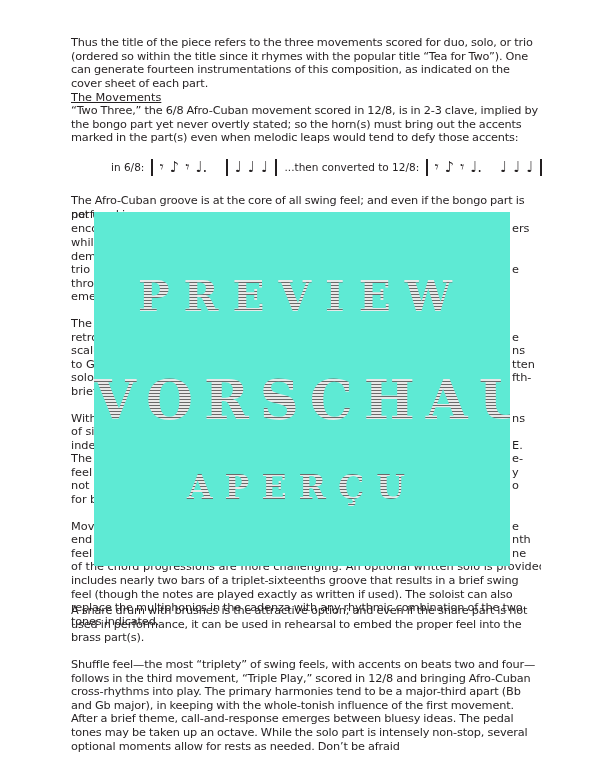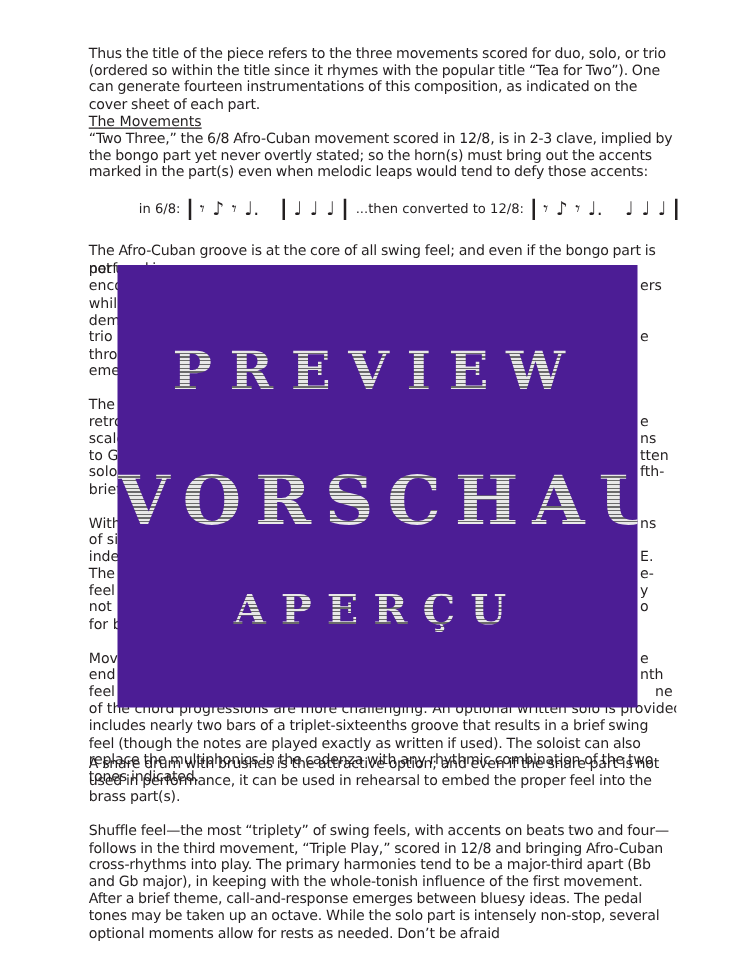--- a/index.html
+++ b/index.html
@@ -20,21 +20,21 @@
     }
     .rhythm .lbl { margin-right: 3px; }
     .rhythm .bar { display: inline-block; width: 1.5px; height: 17px; background: #231f20; margin: 0 4px; }
     .rhythm .note { font-family: "DejaVu Sans", sans-serif; font-size: 15px; margin: 0 3px; }
     .rhythm .gap { display: inline-block; width: 12px; }
     .p3 { position: absolute; left: 71px; top: 194px; width: 470px; }
     .p5 { position: absolute; left: 71px; top: 581px; width: 470px; margin-top: 23px; }
     .p6 { position: absolute; left: 71px; top: 658px; width: 470px; }
     .frag { position: absolute; font-size: 11.3px; line-height: 13.6px; white-space: nowrap; text-align: right; }
     .overlay {
-      position: absolute; left: 94px; top: 212px; width: 416px; height: 354px; background: #4c1d95;
+      position: absolute; left: 94px; top: 212px; width: 416px; height: 354px; background: #5eead4;
     }
     .wm {
       position: absolute; left: 0; width: 100%; text-align: center;
       font-family: "DejaVu Serif", serif; font-weight: bold; color: #d8d8d8;
       background-image: repeating-linear-gradient(0deg, #e8e8e8 0px, #e8e8e8 2px, #6a6a6a 2px, #6a6a6a 3px);
       -webkit-background-clip: text; background-clip: text; -webkit-text-fill-color: transparent;
     }
     .wm1 { top: 60px; font-size: 42px; letter-spacing: 14px; }
     .wm2 { top: 156px; font-size: 54px; letter-spacing: 11px; }
     .wm3 { top: 256px; font-size: 33px; letter-spacing: 12px; }
@@ -109,21 +109,21 @@
   <div class="frag" style="left:512px;top:344px">ns</div>
   <div class="frag" style="left:512px;top:358px">tten</div>
   <div class="frag" style="left:512px;top:371px">fth-</div>
   <div class="frag" style="left:512px;top:412px">ns</div>
   <div class="frag" style="left:512px;top:439px">E.</div>
   <div class="frag" style="left:512px;top:452px">e-</div>
   <div class="frag" style="left:512px;top:466px">y</div>
   <div class="frag" style="left:512px;top:479px">o</div>
   <div class="frag" style="left:512px;top:520px">e</div>
   <div class="frag" style="left:512px;top:533px">nth</div>
-  <div class="frag" style="left:524px;top:547px">ne</div>
+  <div class="frag" style="left:512px;top:547px">ne</div>
 </div>
 
 <div class="frag" style="left:71px;top:560px;width:470px;overflow:hidden">of the chord progressions are more challenging. An optional written solo is provided; it option</div>
 
 <p class="para" style="position:absolute;left:71px;top:574px;width:470px">includes nearly two bars of a triplet-sixteenths groove that results in a brief swing feel (though the notes are played exactly as written if used). The soloist can also replace the multiphonics in the cadenza with any rhythmic combination of the two tones indicated.</p>
 
 <p class="para p5">A snare drum with brushes is the attractive option; and even if the snare part is not used in performance, it can be used in rehearsal to embed the proper feel into the brass part(s).</p>
 
 <p class="para p6">Shuffle feel—the most “triplety” of swing feels, with accents on beats two and four—follows in the third movement, “Triple Play,” scored in 12/8 and bringing Afro-Cuban cross-rhythms into play. The primary harmonies tend to be a major-third apart (Bb and Gb major), in keeping with the whole-tonish influence of the first movement. After a brief theme, call-and-response emerges between bluesy ideas. The pedal tones may be taken up an octave. While the solo part is intensely non-stop, several optional moments allow for rests as needed. Don’t be afraid</p>
 

